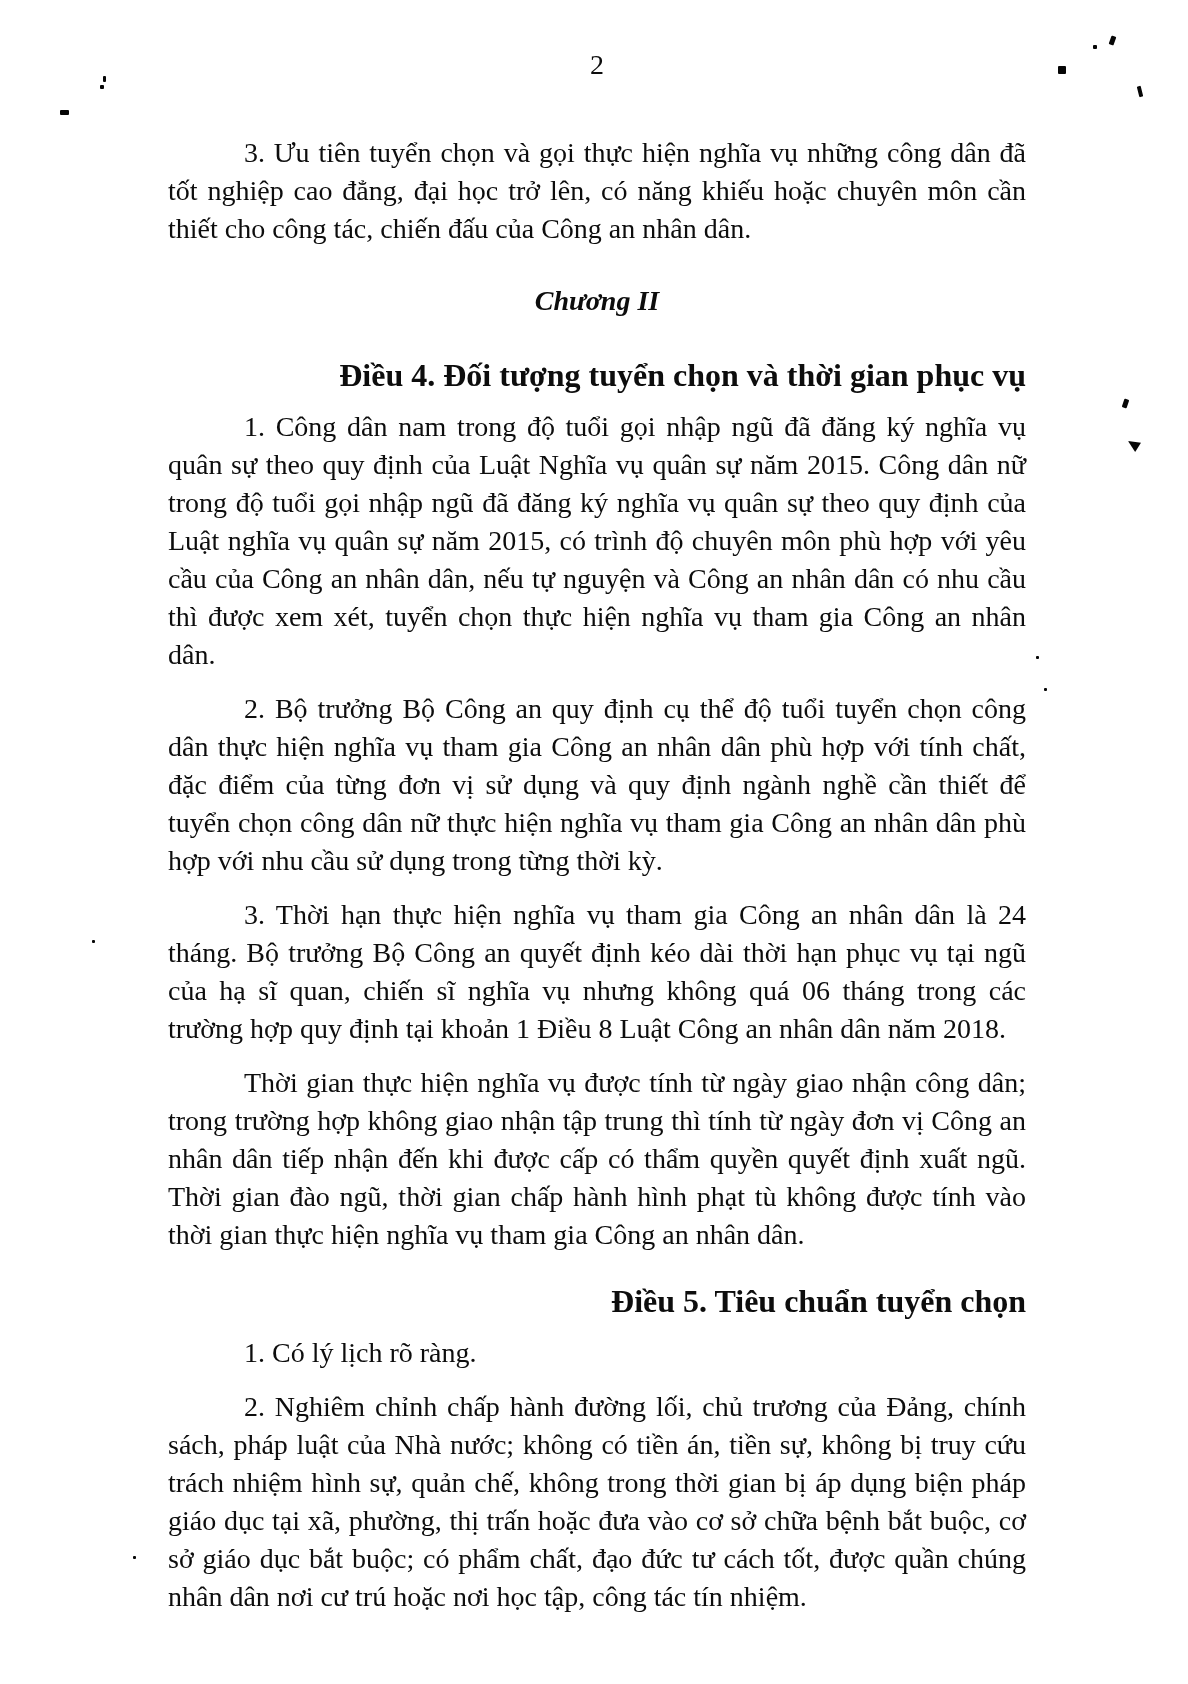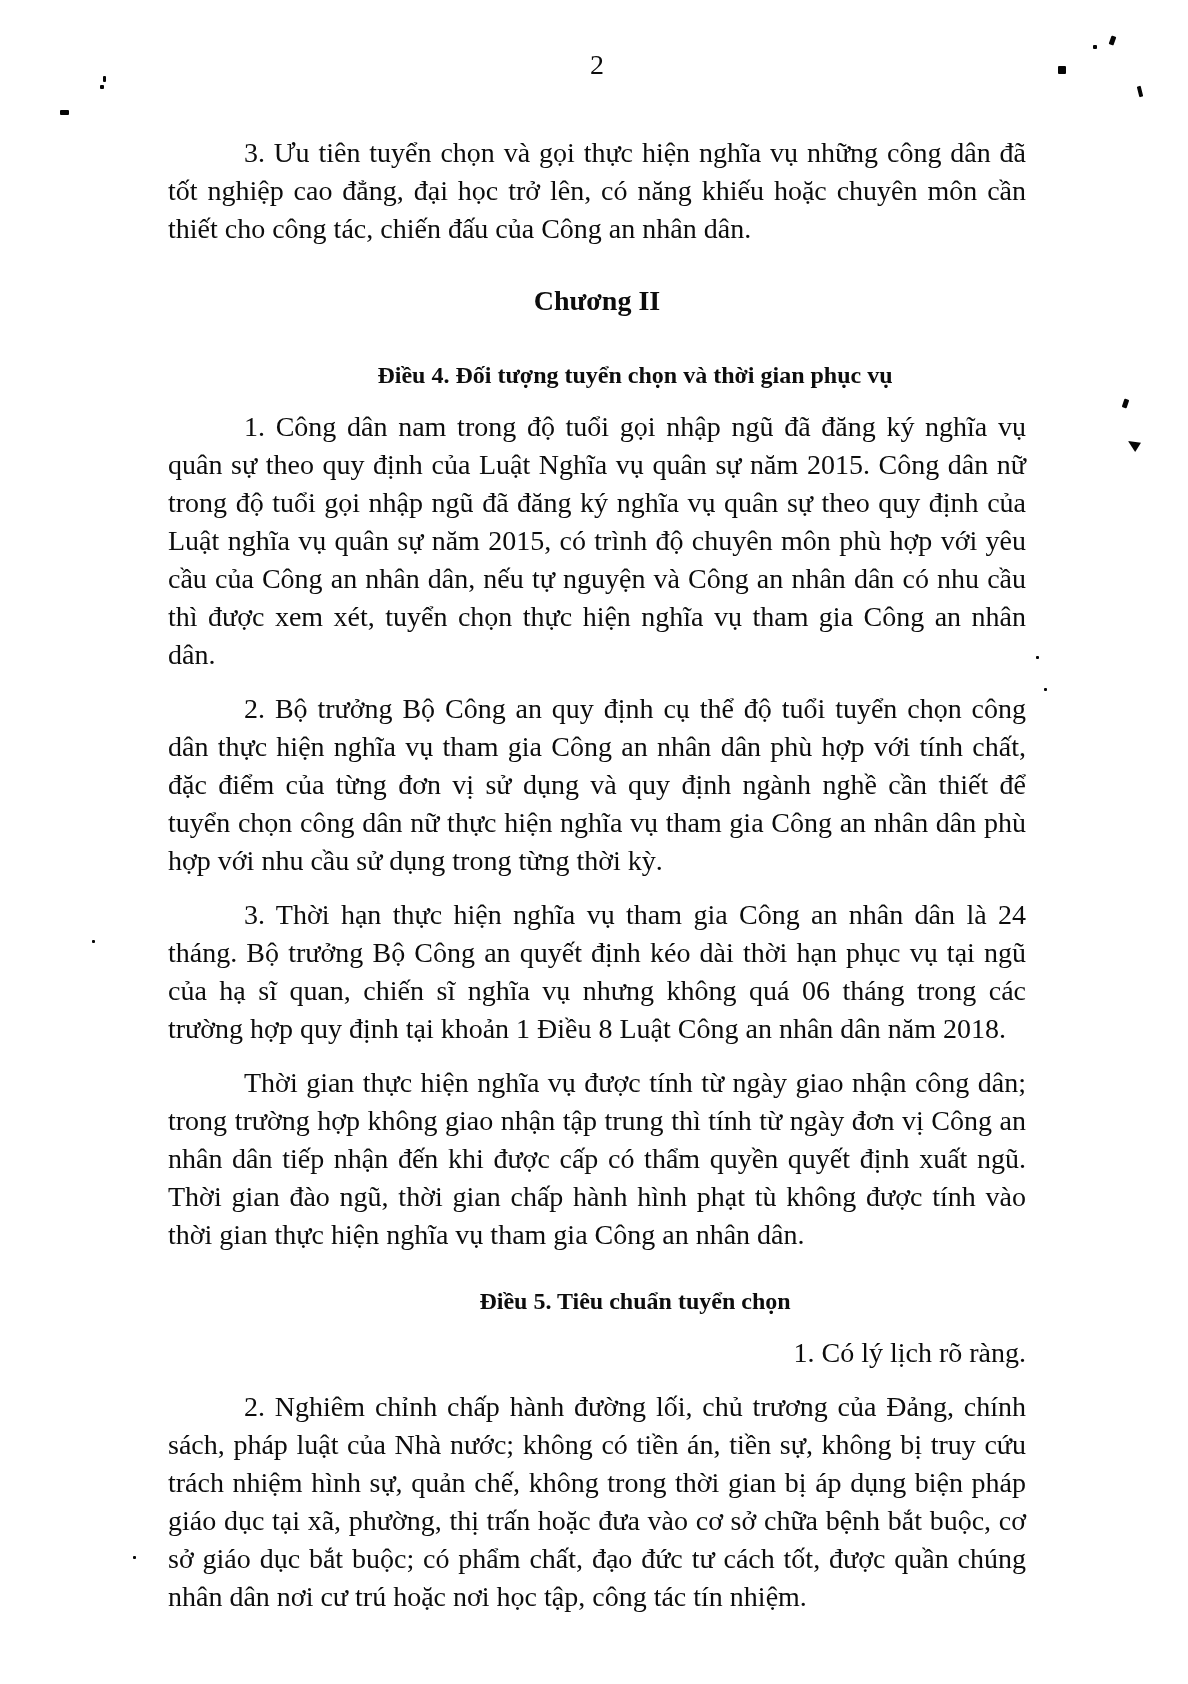--- a/index.html
+++ b/index.html
@@ -25,42 +25,43 @@
     line-height: 38px;
     margin: 0 0 50px 0;
   }
   p.body-para {
     font-size: 28px;
     line-height: 38px;
     text-align: justify;
     text-indent: 76px;
     margin: 0 0 16px 0;
   }
-  p.no-justify { text-align: right; font-family: Liberation Serif, serif; }
+  p.no-justify { text-align: left; font-family: Liberation Serif, serif; }
   .chapter {
     text-align: center;
     margin: 34px 0 36px 0;
+    font-style: italic;
   }
   .chapter-label {
     font-weight: bold;
     font-size: 28px;
     line-height: 38px;
   }
   .chapter-title {
     font-weight: bold;
     font-size: 27px;
     line-height: 35px;
     letter-spacing: -0.6px;
   }
   .article-heading {
-    font-size: 24px;
+    font-size: 32px;
     font-weight: bold;
     line-height: 38px;
     text-indent: 76px;
-    text-align: center;
+    text-align: right;
     margin: 28px 0 14px 0;
   }
   .article-heading.first { margin-top: 30px; }
   
   .speck {
     position: absolute;
     background: #060606;
     border-radius: 1px;
   }
 </style>

